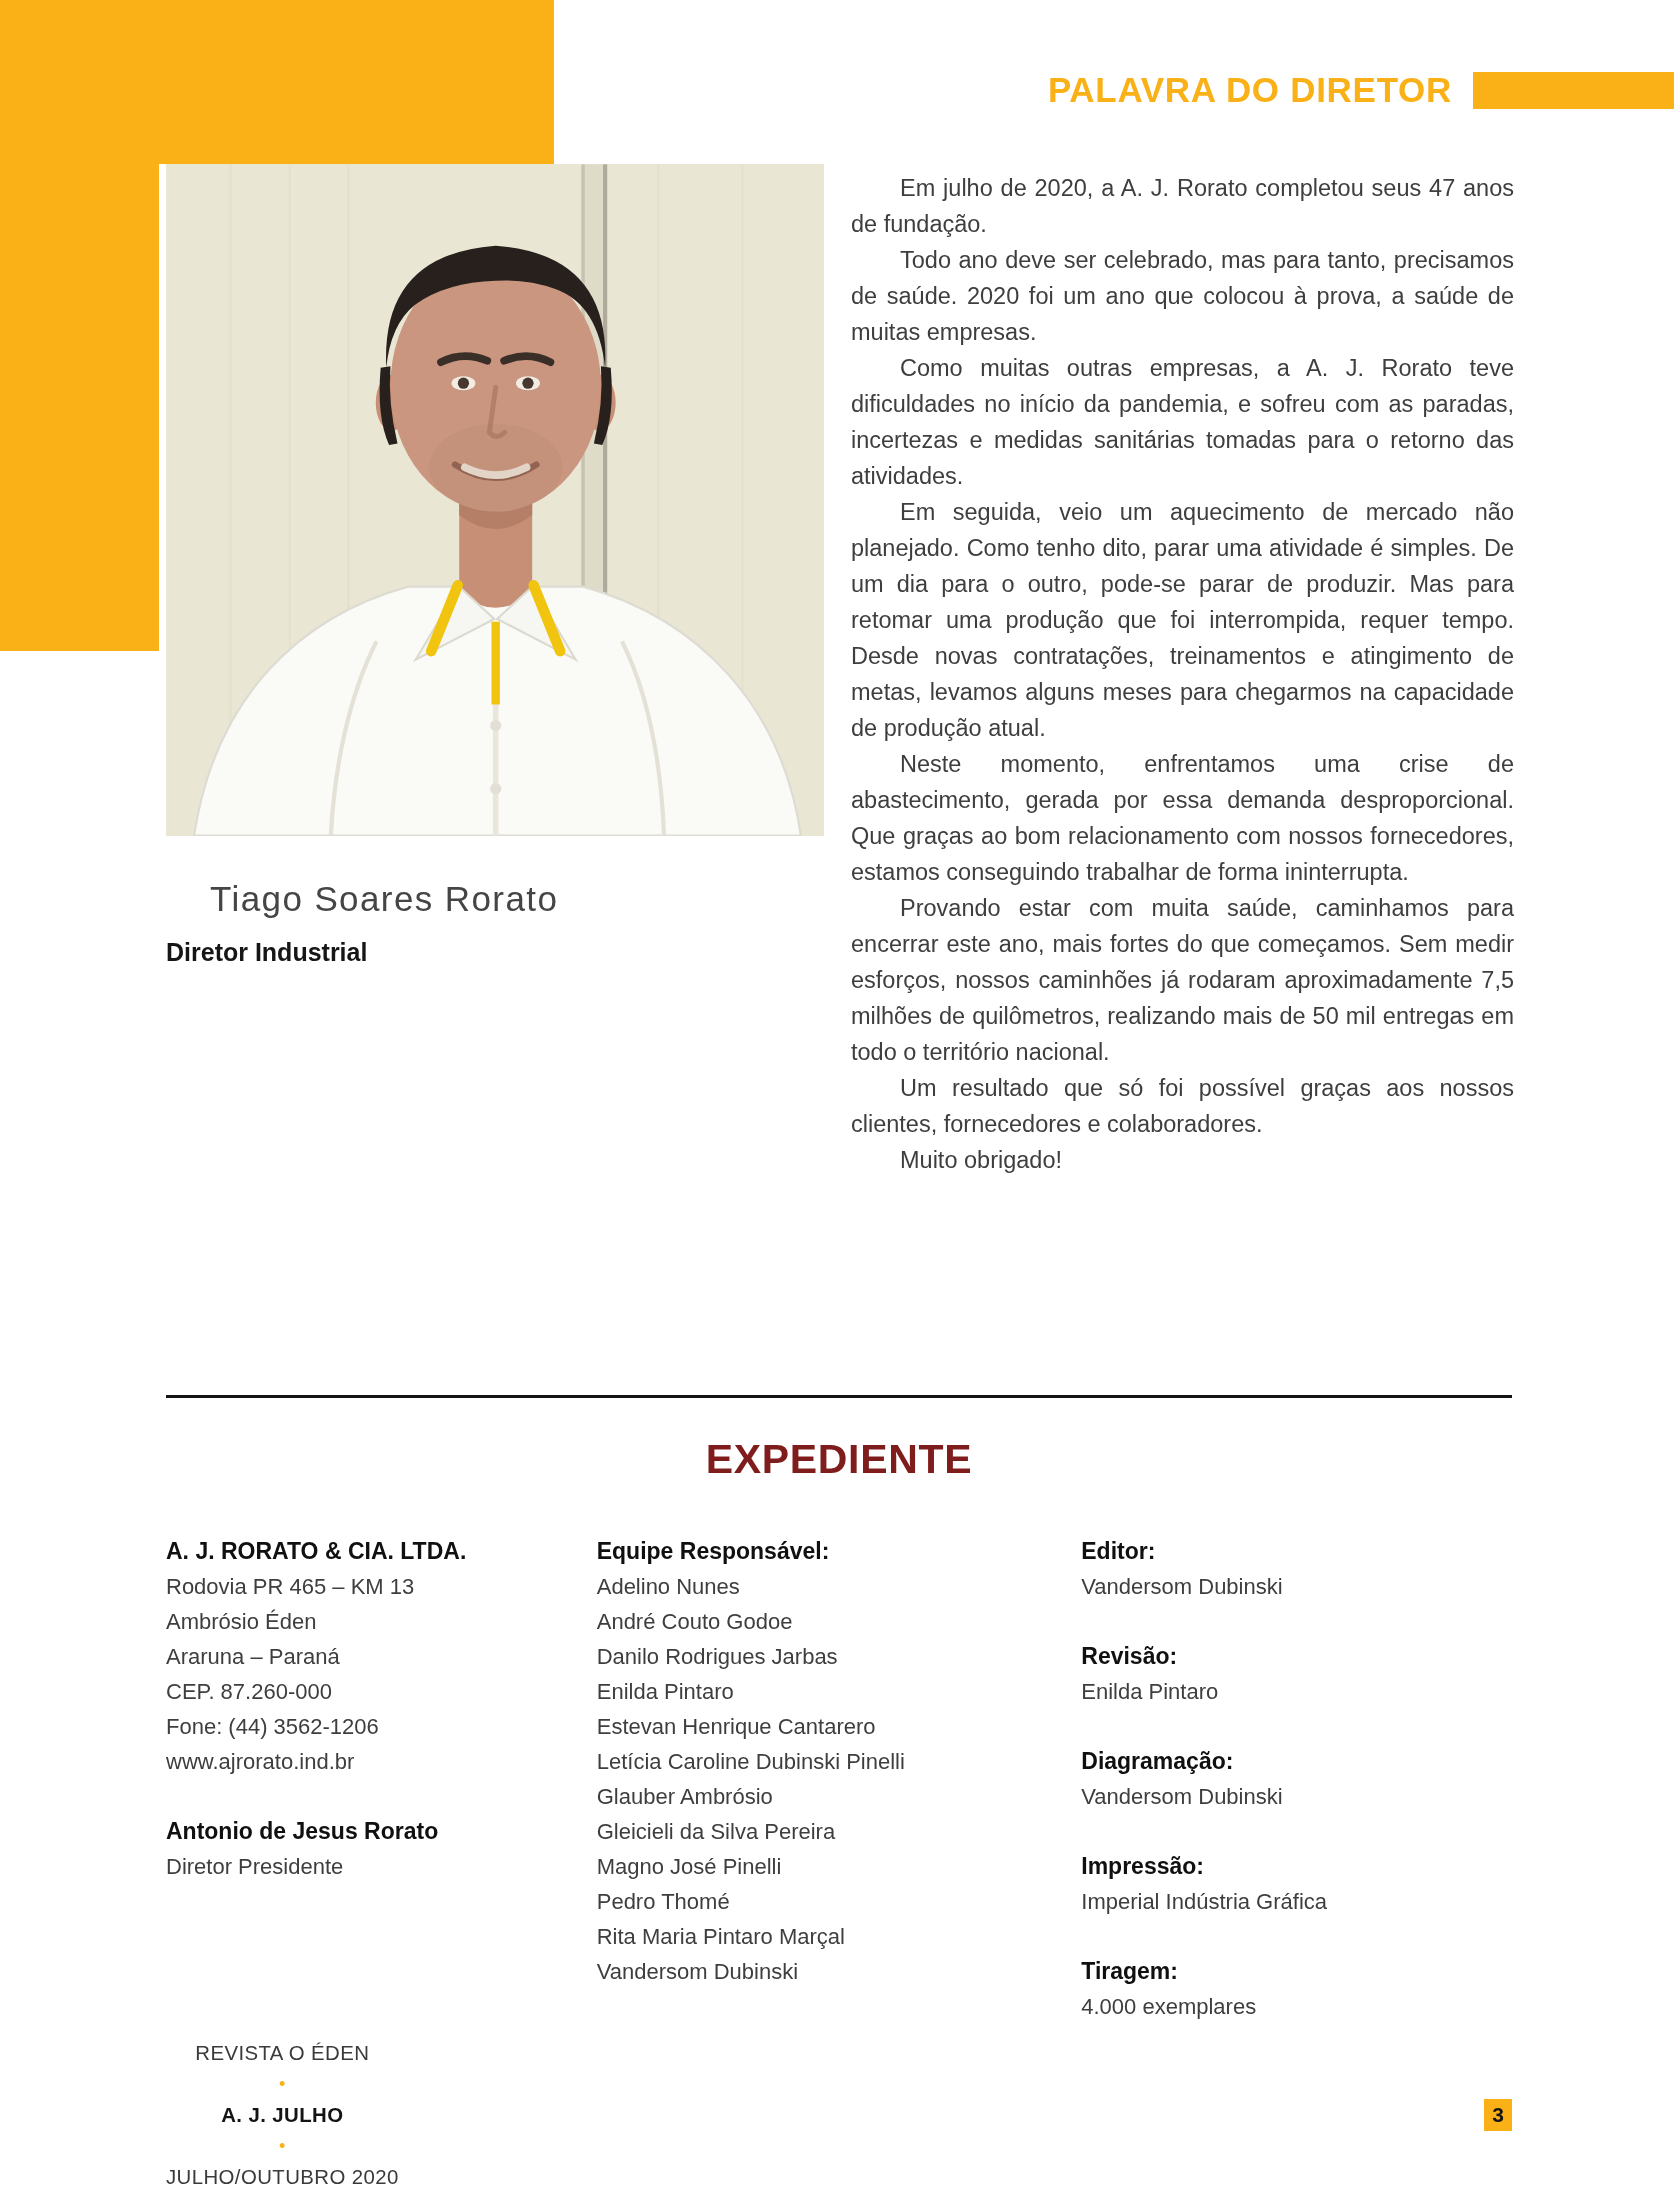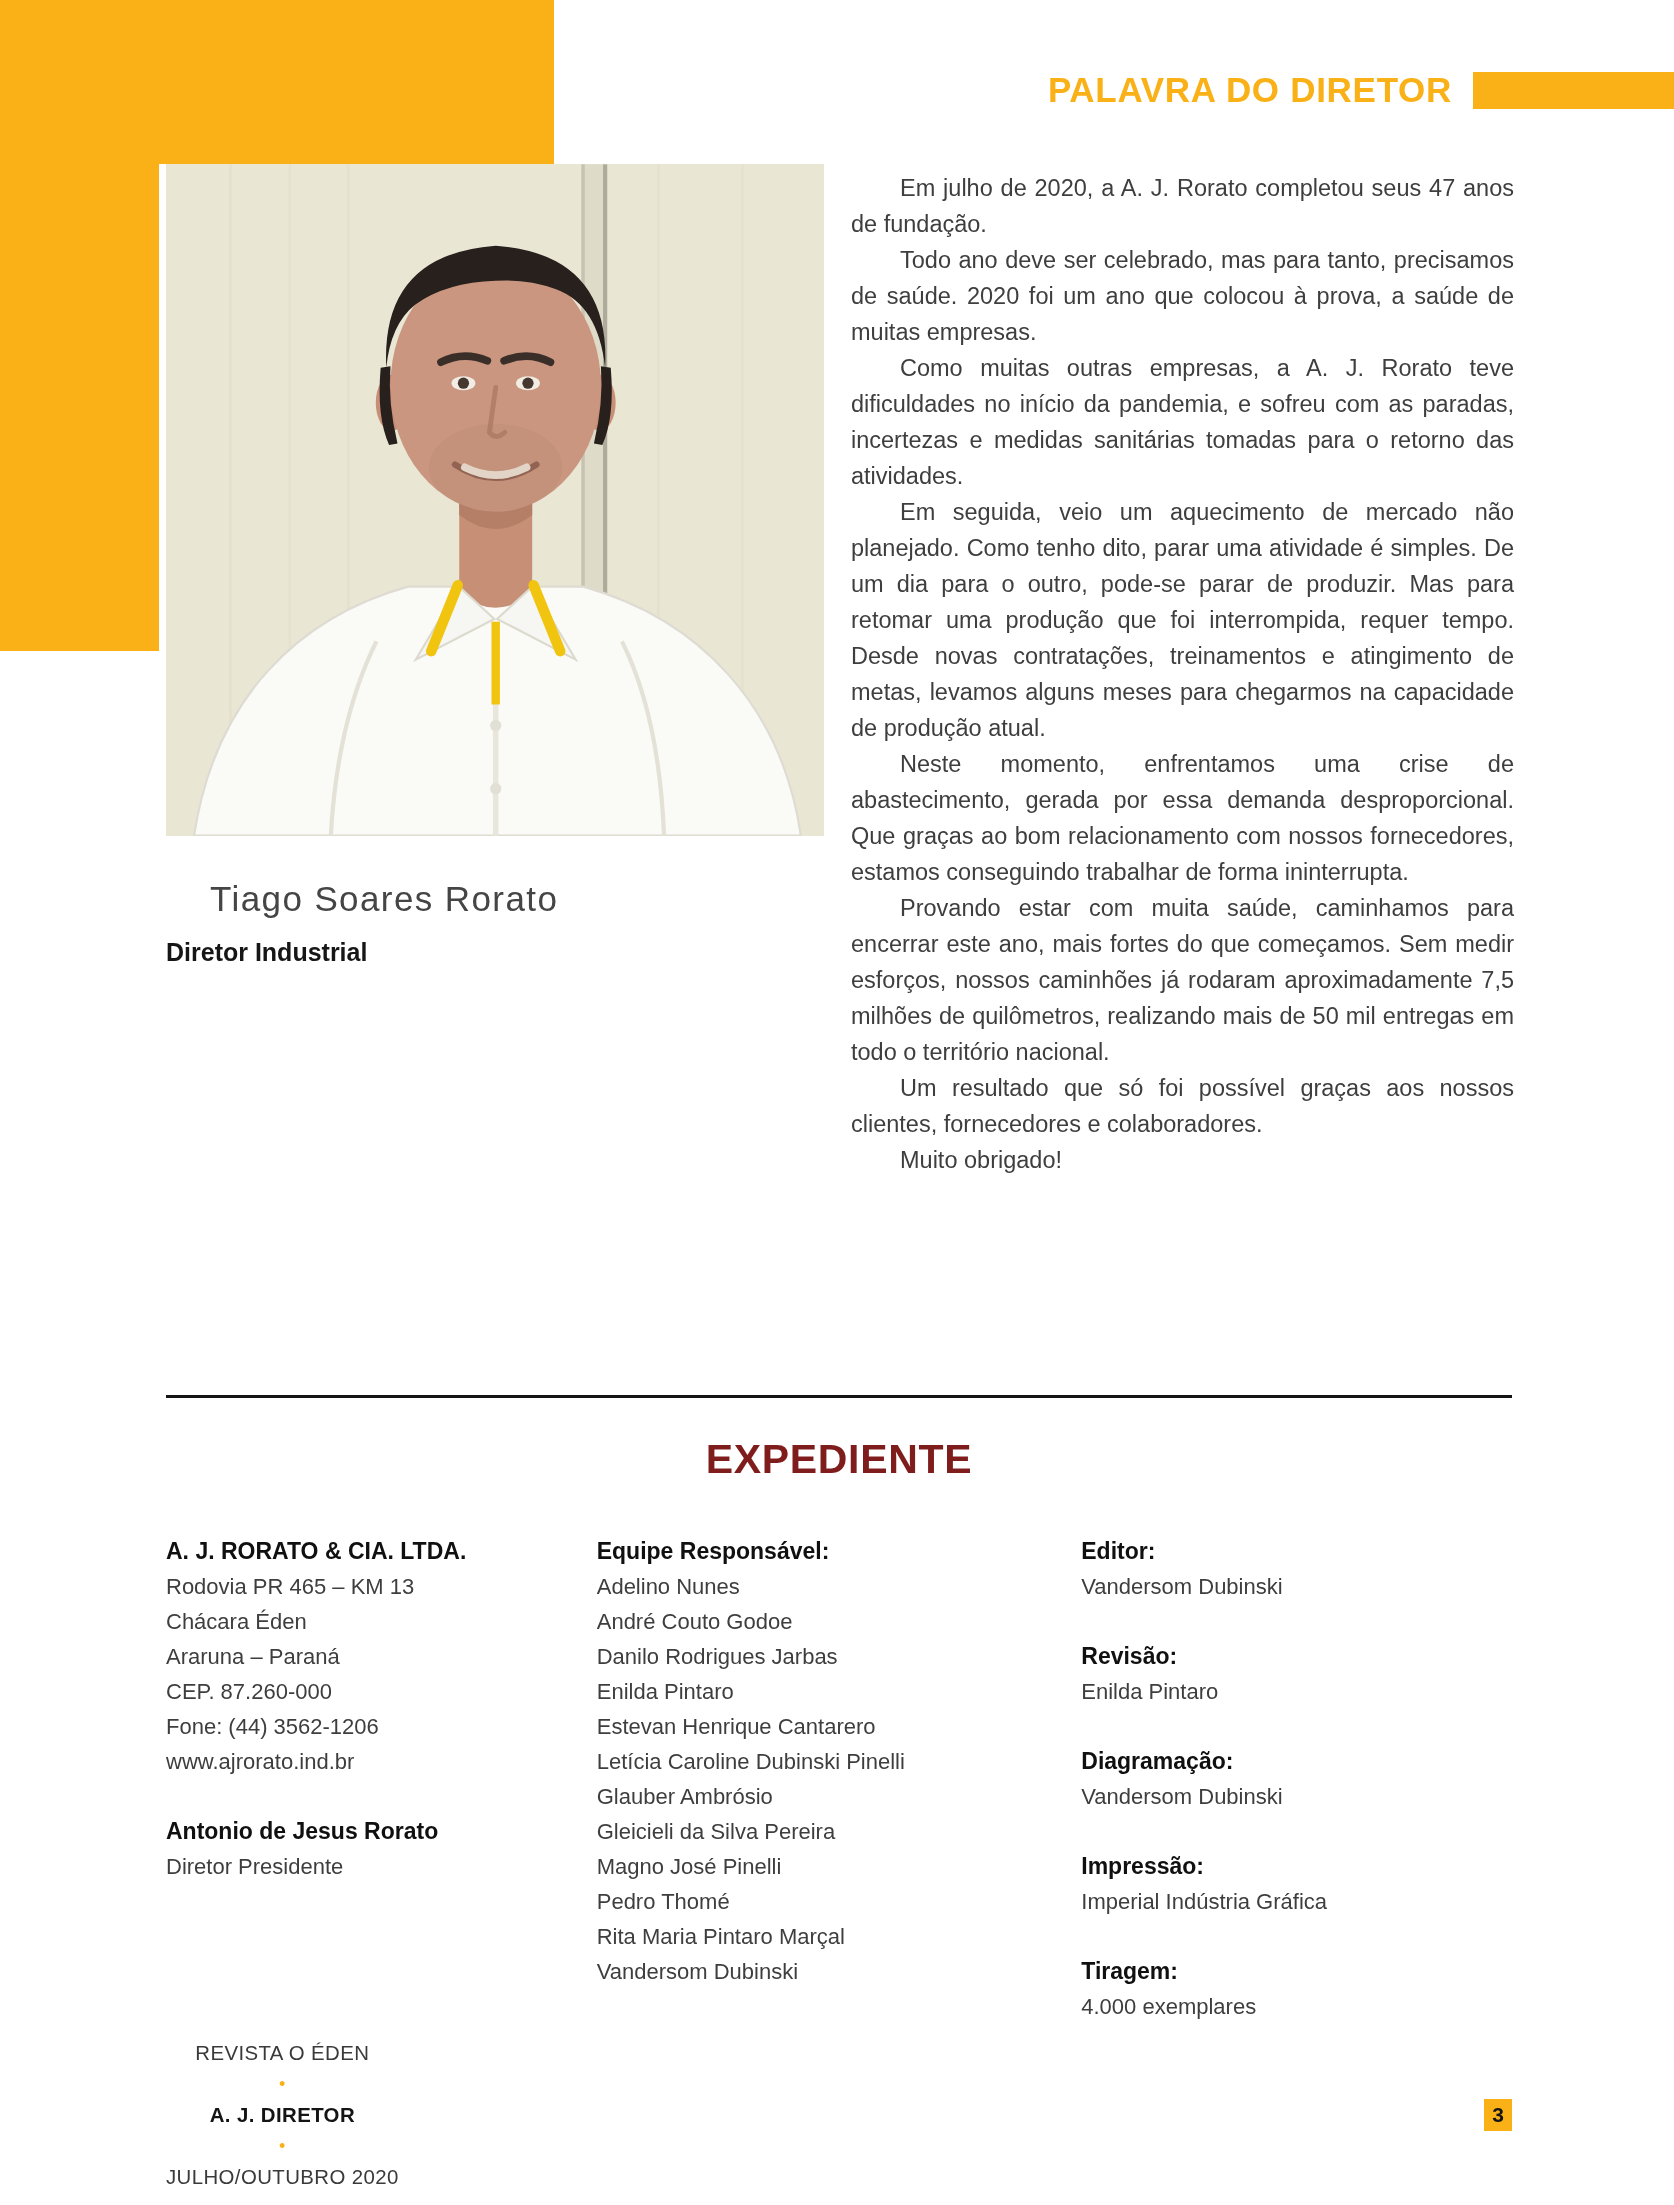--- a/index.html
+++ b/index.html
@@ -121,21 +121,21 @@
 
   <div class="abs rule"></div>
 
   <div class="abs expediente-title">EXPEDIENTE</div>
 
   <div class="abs columns">
 
     <div class="col col-1">
       <div class="hd">A. J. RORATO &amp; CIA. LTDA.</div>
       <div>Rodovia PR 465 – KM 13</div>
-      <div>Chácara Éden</div>
+      <div>Ambrósio Éden</div>
       <div>Araruna – Paraná</div>
       <div>CEP. 87.260-000</div>
       <div>Fone: (44) 3562-1206</div>
       <div>www.ajrorato.ind.br</div>
       <div class="spacer"></div>
       <div class="hd">Antonio de Jesus Rorato</div>
       <div>Diretor Presidente</div>
     </div>
 
     <div class="col col-2">
@@ -175,21 +175,21 @@
         <div class="hd">Tiragem:</div>
         <div>4.000 exemplares</div>
       </div>
     </div>
   </div>
 
   <div class="abs footer">
     <div class="footer-left">
       <span>REVISTA O ÉDEN</span>
       <span class="dot">•</span>
-      <span class="brand">A. J. DIRETOR</span>
+      <span class="brand">A. J. JULHO</span>
       <span class="dot">•</span>
       <span>JULHO/OUTUBRO 2020</span>
     </div>
     <div class="page-badge">3</div>
   </div>
 
 </div>
 
 
 </body></html>

